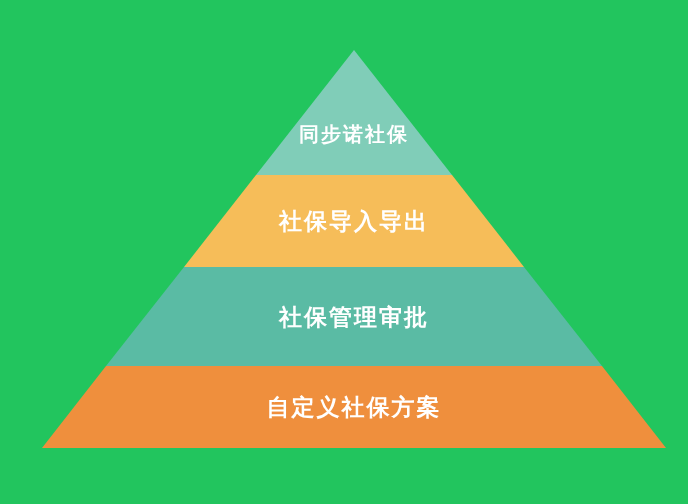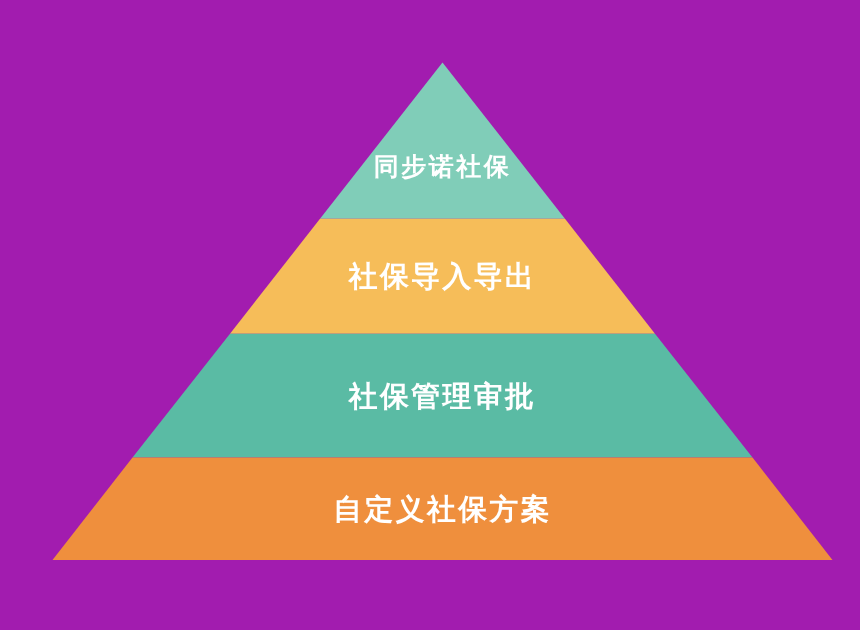--- a/index.html
+++ b/index.html
@@ -4,21 +4,21 @@
 <style>
   html, body {
     margin: 0;
     padding: 0;
     background: #ffffff;
   }
   .canvas {
     position: relative;
     width: 688px;
     height: 504px;
-    background: #a21caf;
+    background: #22c55e;
     overflow: hidden;
     font-family: "Liberation Sans", "DejaVu Sans", sans-serif;
   }
   svg.pyramid-svg {
     position: absolute;
     left: 0;
     top: 0;
     display: block;
   }
   .layer-label {

